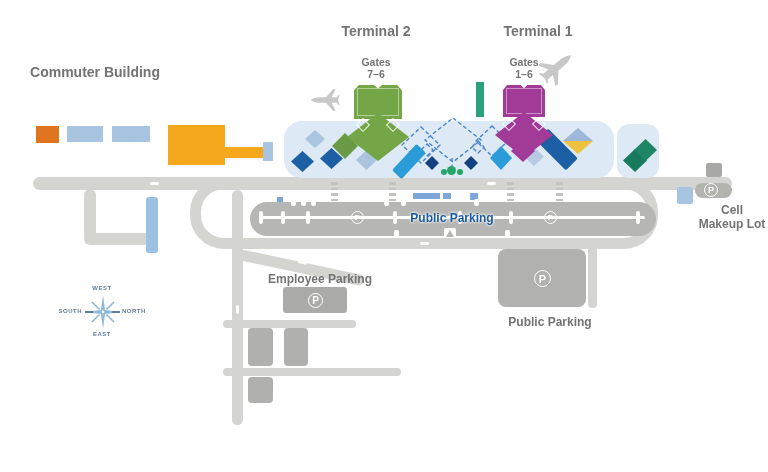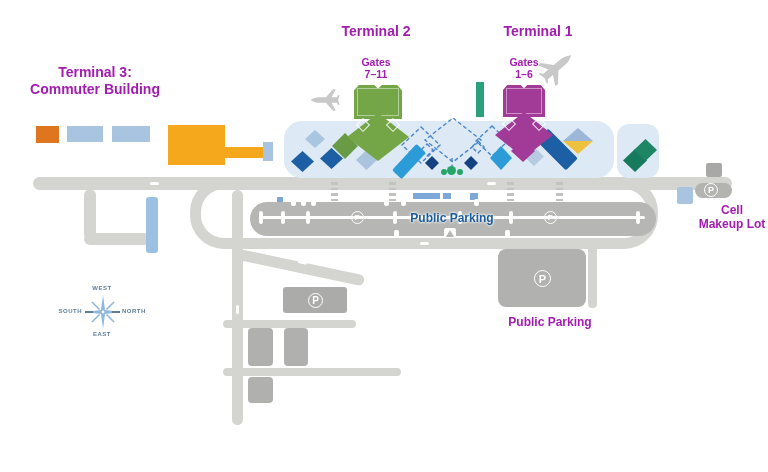--- a/index.html
+++ b/index.html
@@ -1,21 +1,21 @@
 <!DOCTYPE html>
 <html><head>
 <meta charset="utf-8">
 <style>
   html,body{margin:0;padding:0;background:#fff}
   .stage{position:relative;width:768px;height:472px;background:#ffffff;
          font-family:"Liberation Sans",sans-serif;overflow:hidden}
   .abs{position:absolute}
   .road{position:absolute;background:#d4d4d1}
   .ring{position:absolute;border:11px solid #d4d4d1;border-radius:34px;box-sizing:border-box;background:transparent}
-  .lbl{position:absolute;color:#a21caf;font-weight:bold;text-align:center;line-height:1.18}
+  .lbl{position:absolute;color:#737373;font-weight:bold;text-align:center;line-height:1.18}
   .dia{position:absolute;clip-path:polygon(50% 0,100% 50%,50% 100%,0 50%)}
   .bar{position:absolute;border-radius:2px}
   .dot{position:absolute;border-radius:50%;background:#25a567}
   .pbadge{position:absolute;border:1.5px solid #fff;border-radius:50%;color:#fff;
           display:flex;align-items:center;justify-content:center;font-weight:bold;box-sizing:border-box}
   .mini{position:absolute;width:8px;height:8px;border:1.5px solid rgba(255,255,255,.9);transform:rotate(45deg)}
   .xwalk{position:absolute;width:7px;height:21px;
          background-image:repeating-linear-gradient(180deg,#c2c2bf 0 2.5px,transparent 2.5px 5.5px)}
   .wdash{position:absolute;background:#fff;border-radius:2px}
   .trect{position:absolute;clip-path:polygon(0 16%,10% 0,42% 0,50% 10%,58% 0,90% 0,100% 16%,100% 100%,0 100%)}
@@ -175,31 +175,31 @@
   <div class="c-lbl" style="left:72px;top:285px;width:60px;text-align:center">WEST</div>
   <div class="c-lbl" style="left:72px;top:331px;width:60px;text-align:center">EAST</div>
   <div class="c-lbl" style="left:24px;top:308px;width:58px;text-align:right">SOUTH</div>
   <div class="c-lbl" style="left:122px;top:308px;width:60px;text-align:left">NORTH</div>
   <div class="abs" style="left:85px;top:311px;width:8px;height:1.5px;background:#5e7d99"></div>
   <div class="abs" style="left:112px;top:311px;width:8px;height:1.5px;background:#5e7d99"></div>
 
   <div class="lbl" style="left:316px;top:23px;width:120px;font-size:14px">Terminal 2</div>
   <div class="lbl" style="left:478px;top:23px;width:120px;font-size:14px">Terminal 1</div>
   <div class="lbl" style="left:5px;top:64px;width:180px;font-size:14px;line-height:17px">
-    <div>Terminal 3:</div>
     <div>Commuter Building</div>
   </div>
   <div class="lbl" style="left:346px;top:57px;width:60px;font-size:10.5px;font-weight:600;line-height:11.5px">
     <div>Gates</div>
-    <div>7–11</div>
+    <div>7–6</div>
   </div>
   <div class="lbl" style="left:494px;top:57px;width:60px;font-size:10.5px;font-weight:600;line-height:11.5px">
     <div>Gates</div>
     <div>1–6</div>
   </div>
   <div class="lbl" style="left:392px;top:211px;width:120px;font-size:12px;color:#1a5c9e;text-shadow:0 0 3px #fff,0 0 3px #fff">Public Parking</div>
+  <div class="lbl" style="left:255px;top:272px;width:130px;font-size:12px">Employee Parking</div>
   <div class="lbl" style="left:485px;top:315px;width:130px;font-size:12px">Public Parking</div>
   <div class="lbl" style="left:682px;top:204px;width:100px;font-size:12px;line-height:13.5px">
     <div>Cell</div>
     <div>Makeup Lot</div>
   </div>
 
 </div>
 
 </body></html>

